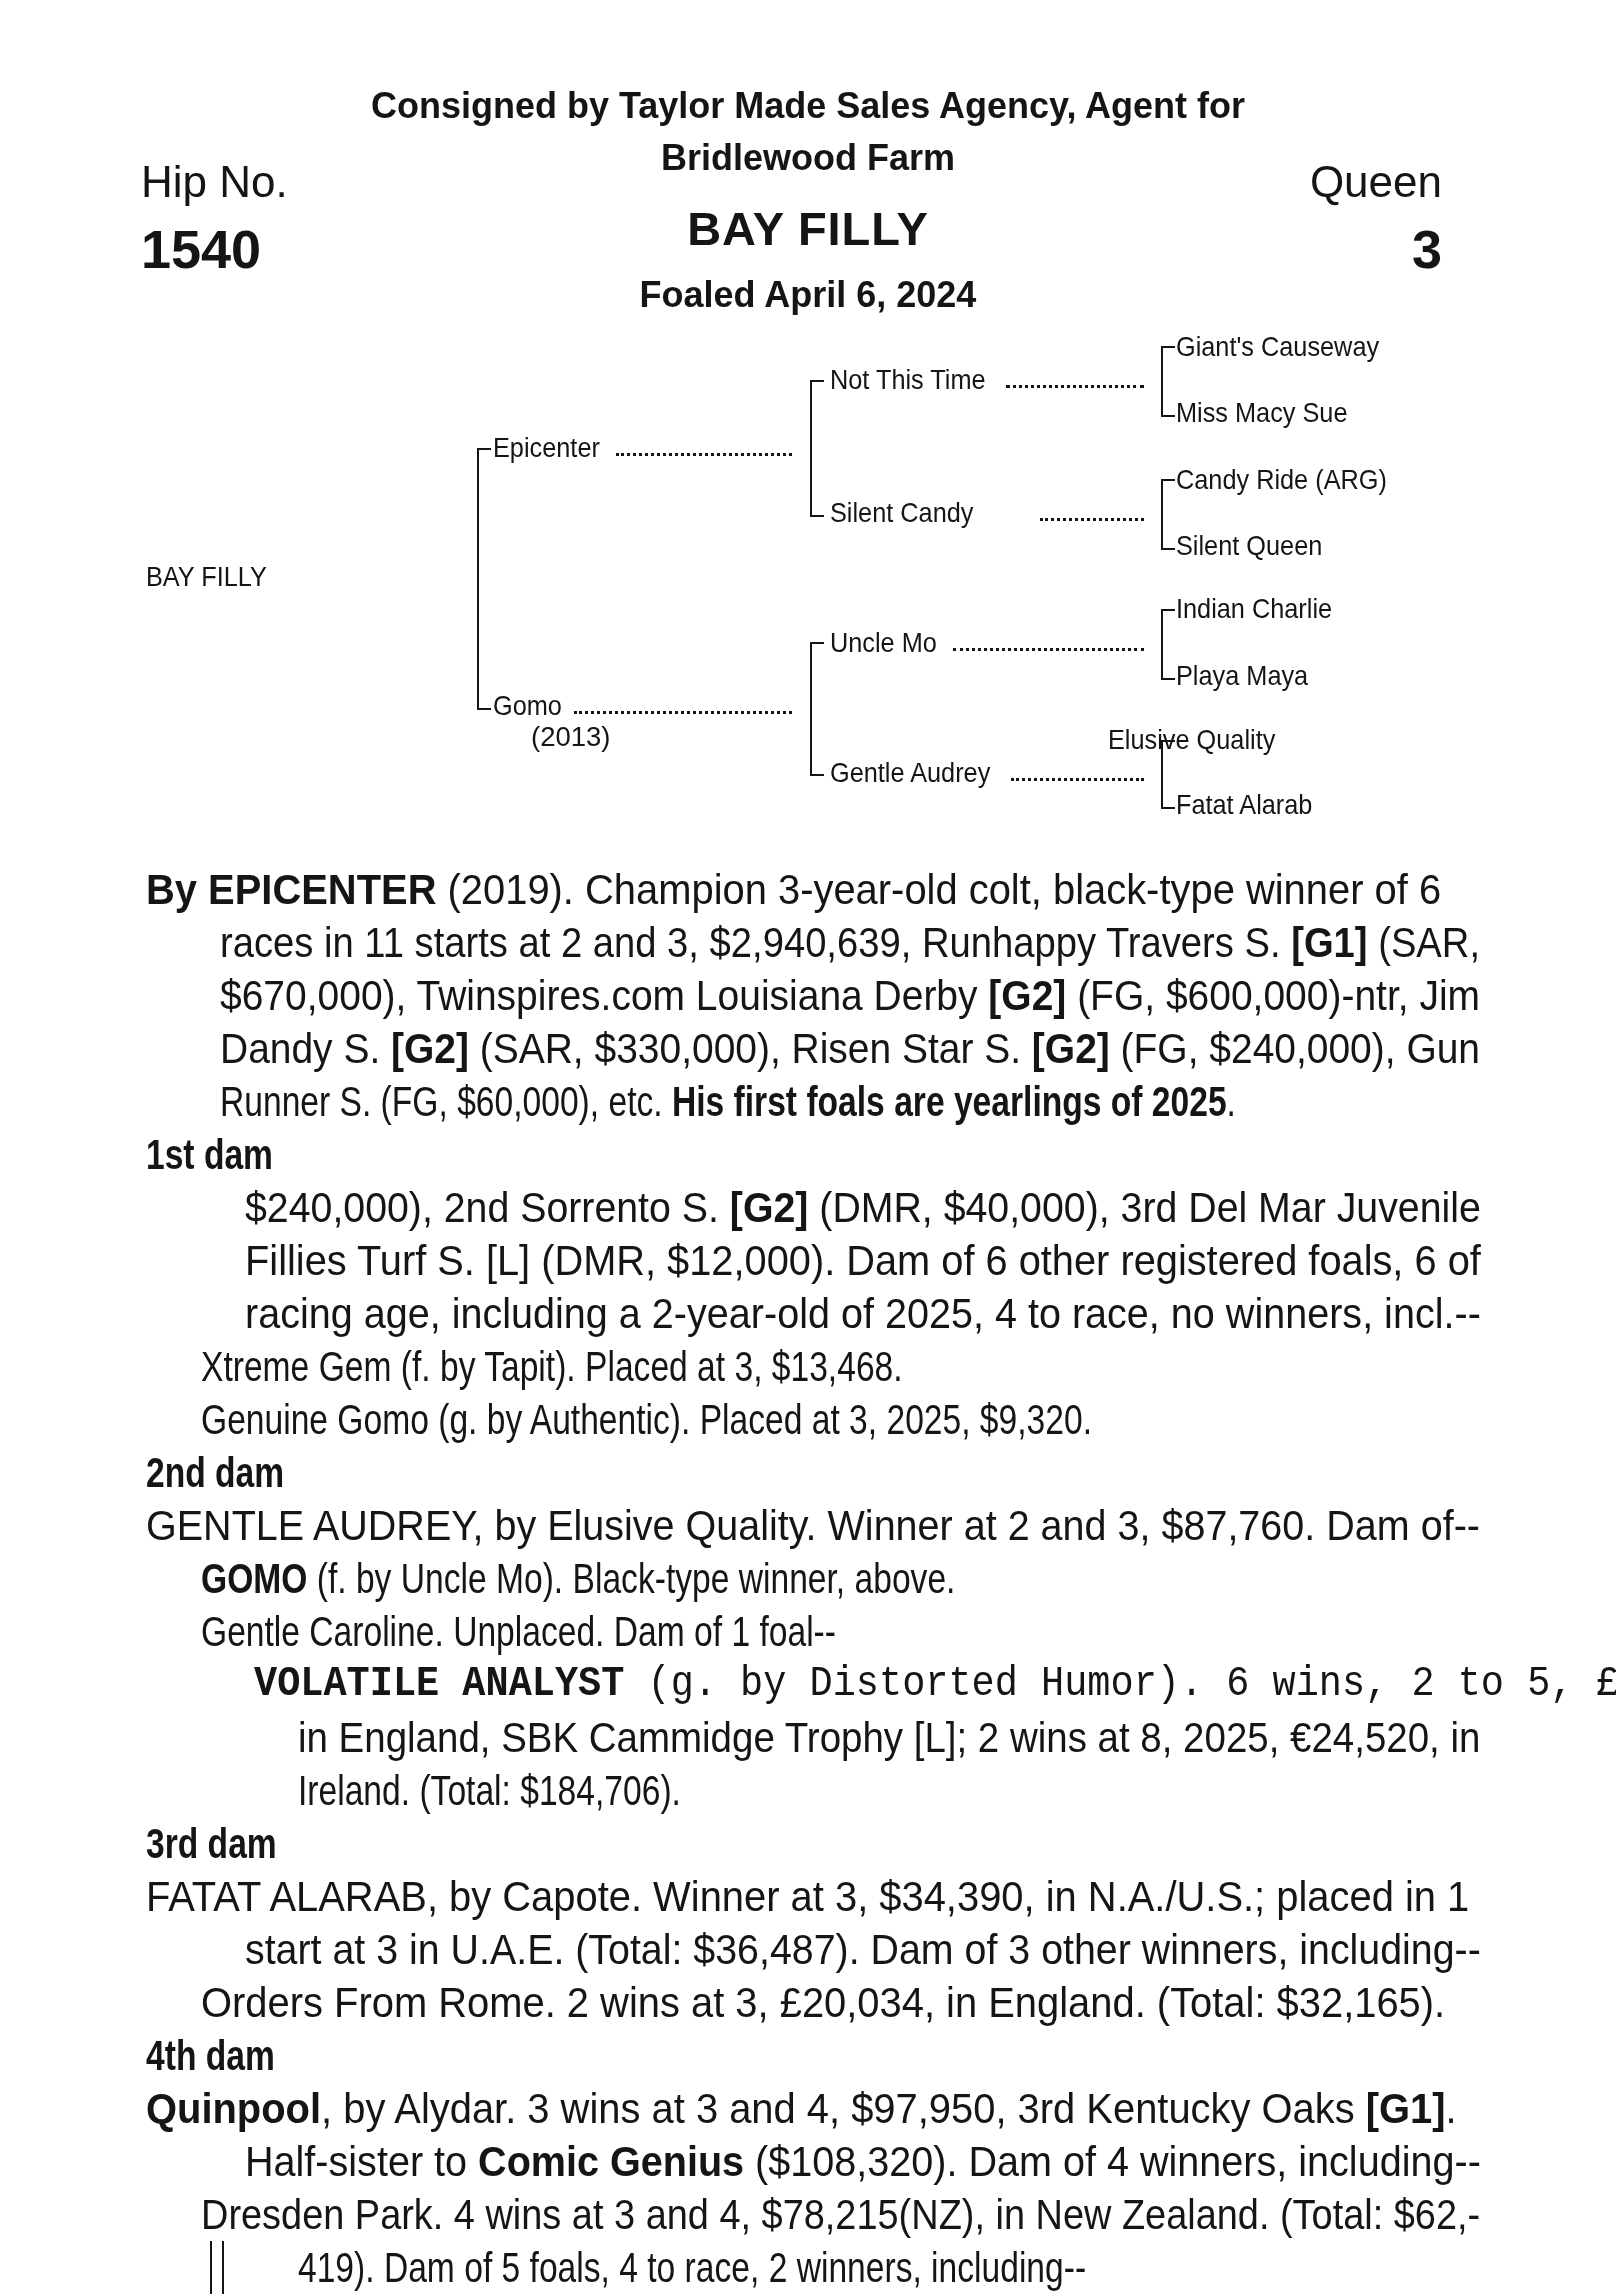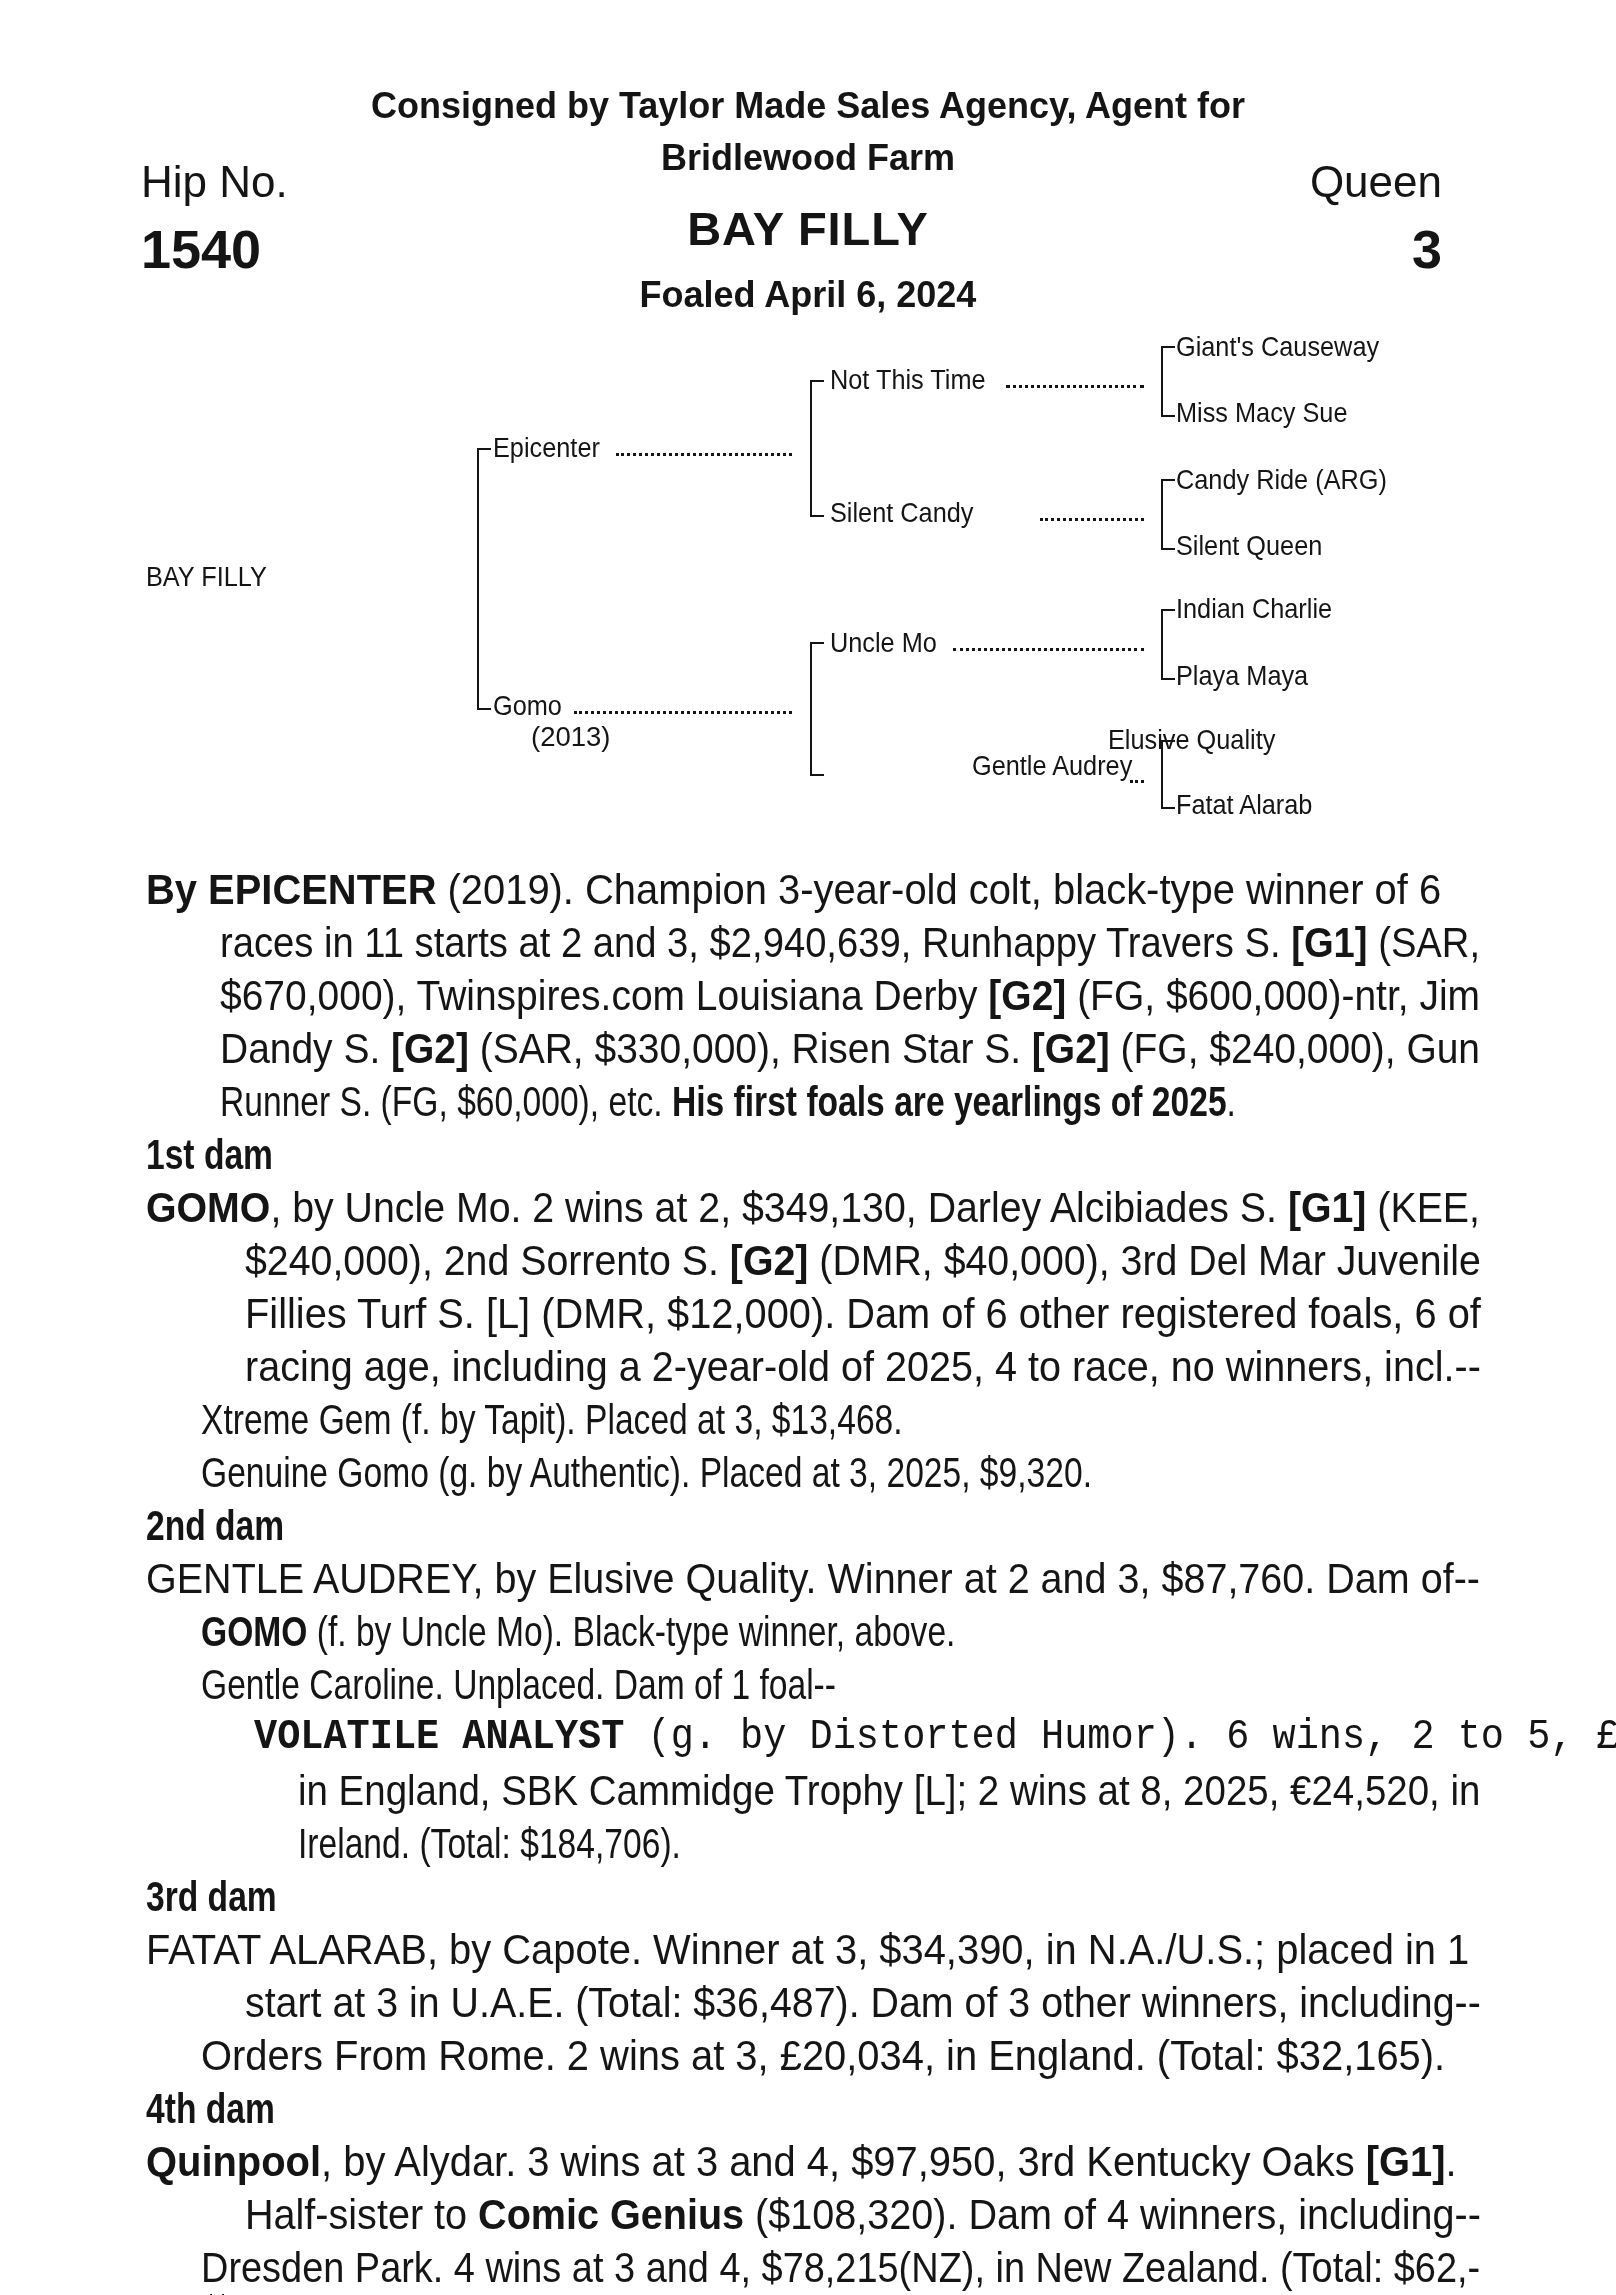--- a/index.html
+++ b/index.html
@@ -68,21 +68,21 @@
         <span class="lead"></span>
       </div>
       <div class="prow" style="left: 830px; top: 492px; width: 316px; gap: 48px;">
         <span class="pname">Silent Candy</span>
         <span class="lead"></span>
       </div>
       <div class="prow" style="left: 830px; top: 622px; width: 316px;">
         <span class="pname">Uncle Mo</span>
         <span class="lead"></span>
       </div>
-      <div class="prow" style="left: 830px; top: 752px; width: 316px; flex-direction: column;">
+      <div class="prow" style="left: 830px; top: 752px; width: 316px;">
         <span class="pname">Gentle Audrey</span>
         <span class="lead"></span>
       </div>
       <div class="prow" style="left: 1176px; top: 326px;">
         <span class="pname">Giant's Causeway</span>
       </div>
       <div class="prow" style="left: 1176px; top: 392px;">
         <span class="pname">Miss Macy Sue</span>
       </div>
       <div class="prow" style="left: 1176px; top: 459px;">
@@ -112,21 +112,20 @@
       <div class="brk" style="left: 1161px; top: 740px; height: 65px;"></div>
     </div>
 
   <div id="body">
       <div class="tl" style="padding-left: 0px;"><span class="tx" style="transform: scaleX(0.95);"><b>By EPICENTER</b><span> (2019). Champion 3-year-old colt, black-type winner of 6</span></span></div>
       <div class="tl" style="padding-left: 74px;"><span class="tx" style="transform: scaleX(0.909124);"><span>races in 11 starts at 2 and 3, $2,940,639, Runhappy Travers S. </span><b>[G1]</b><span> (SAR,</span></span></div>
       <div class="tl" style="padding-left: 74px;"><span class="tx" style="transform: scaleX(0.92795);"><span>$670,000), Twinspires.com Louisiana Derby </span><b>[G2]</b><span> (FG, $600,000)-ntr, Jim</span></span></div>
       <div class="tl" style="padding-left: 74px;"><span class="tx" style="transform: scaleX(0.927434);"><span>Dandy S. </span><b>[G2]</b><span> (SAR, $330,000), Risen Star S. </span><b>[G2]</b><span> (FG, $240,000), Gun</span></span></div>
       <div class="tl" style="padding-left: 74px;"><span class="tx" style="transform: scaleX(0.8);"><span>Runner S. (FG, $60,000), etc. </span><b>His first foals are yearlings of 2025</b><span>.</span></span></div>
       <div class="tl" style="padding-left: 0px;"><span class="tx" style="transform: scaleX(0.8);"><b>1st dam</b></span></div>
-      <div class="tl" style="padding-left: 0px;"><span class="tx" style="transform: scaleX(0.935278);"><b>GOMO</b><span>, by Uncle Mo. 2 wins at 2, $349,130, Darley Alcibiades S. </span><b>[G1]</b><span> (KEE,</span></span></div>
       <div class="tl" style="padding-left: 99px;"><span class="tx" style="transform: scaleX(0.935293);"><span>$240,000), 2nd Sorrento S. </span><b>[G2]</b><span> (DMR, $40,000), 3rd Del Mar Juvenile</span></span></div>
       <div class="tl" style="padding-left: 99px;"><span class="tx" style="transform: scaleX(0.947067);"><span>Fillies Turf S. [L] (DMR, $12,000). Dam of 6 other registered foals, 6 of</span></span></div>
       <div class="tl" style="padding-left: 99px;"><span class="tx" style="transform: scaleX(0.941888);"><span>racing age, including a 2-year-old of 2025, 4 to race, no winners, incl.--</span></span></div>
       <div class="tl" style="padding-left: 55px;"><span class="tx" style="transform: scaleX(0.8);"><span>Xtreme Gem (f. by Tapit). Placed at 3, $13,468.</span></span></div>
       <div class="tl" style="padding-left: 55px;"><span class="tx" style="transform: scaleX(0.8);"><span>Genuine Gomo (g. by Authentic). Placed at 3, 2025, $9,320.</span></span></div>
       <div class="tl" style="padding-left: 0px;"><span class="tx" style="transform: scaleX(0.8);"><b>2nd dam</b></span></div>
       <div class="tl" style="padding-left: 0px;"><span class="tx" style="transform: scaleX(0.940897);"><span>GENTLE AUDREY, by Elusive Quality. Winner at 2 and 3, $87,760. Dam of--</span></span></div>
       <div class="tl" style="padding-left: 55px;"><span class="tx" style="transform: scaleX(0.8);"><b>GOMO</b><span> (f. by Uncle Mo). Black-type winner, above.</span></span></div>
       <div class="tl" style="padding-left: 55px;"><span class="tx" style="transform: scaleX(0.8);"><span>Gentle Caroline. Unplaced. Dam of 1 foal--</span></span></div>
       <div class="tl" style="padding-left: 108px; font-family: Liberation Mono, monospace;"><span class="tx" style="transform: scaleX(0.918428);"><b>VOLATILE ANALYST</b><span> (g. by Distorted Humor). 6 wins, 2 to 5, £118,722,</span></span></div>

